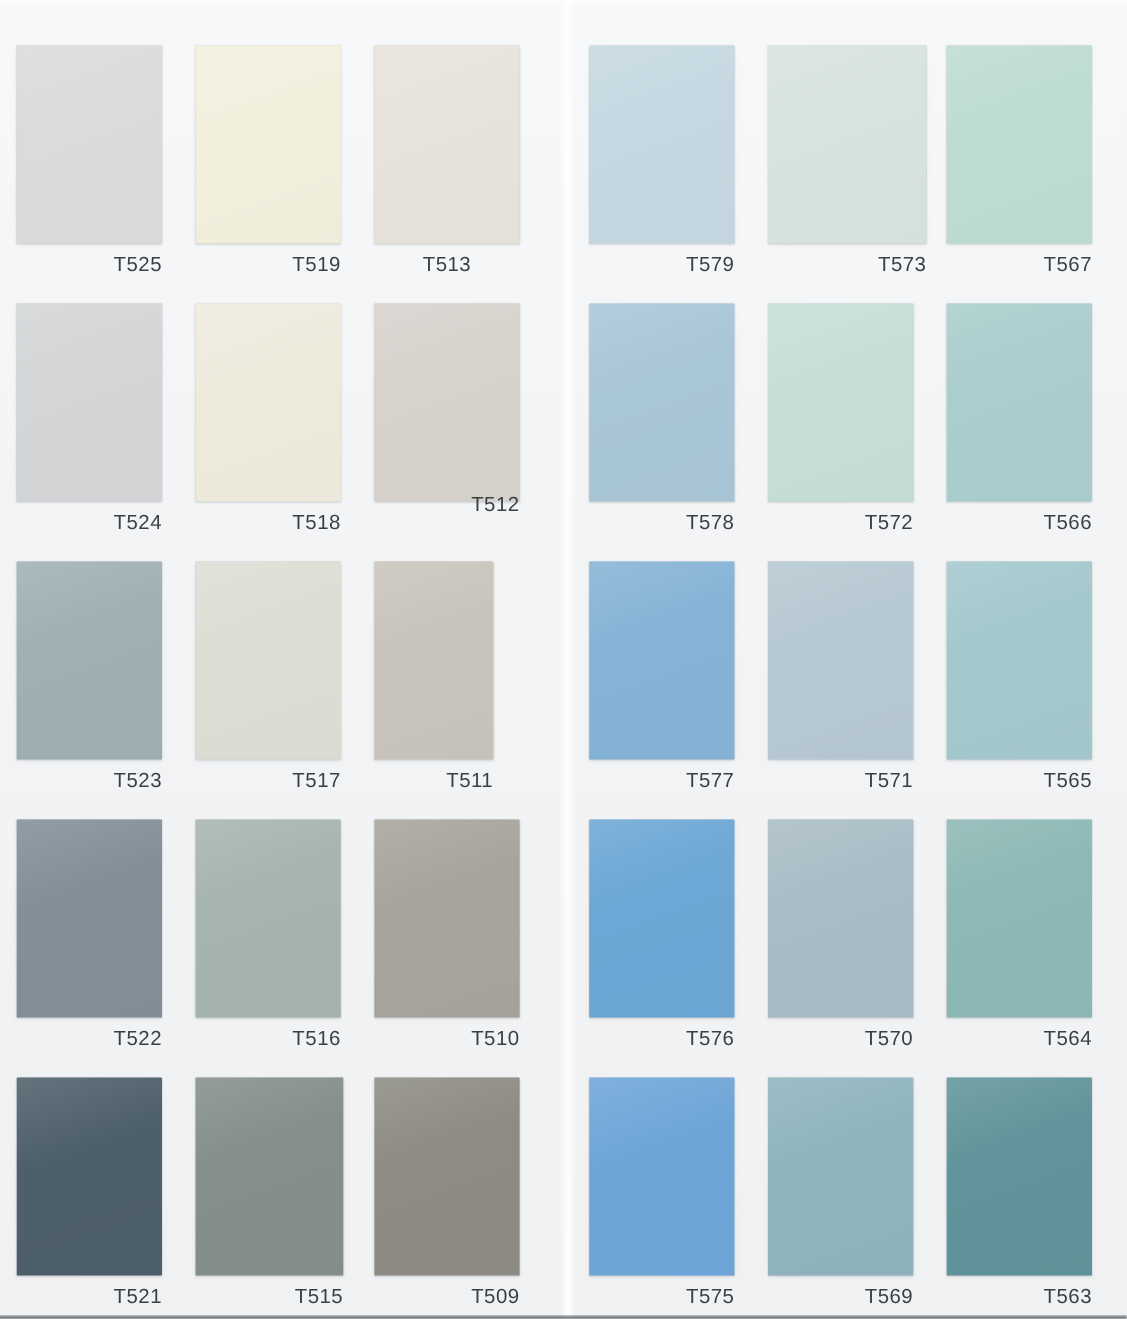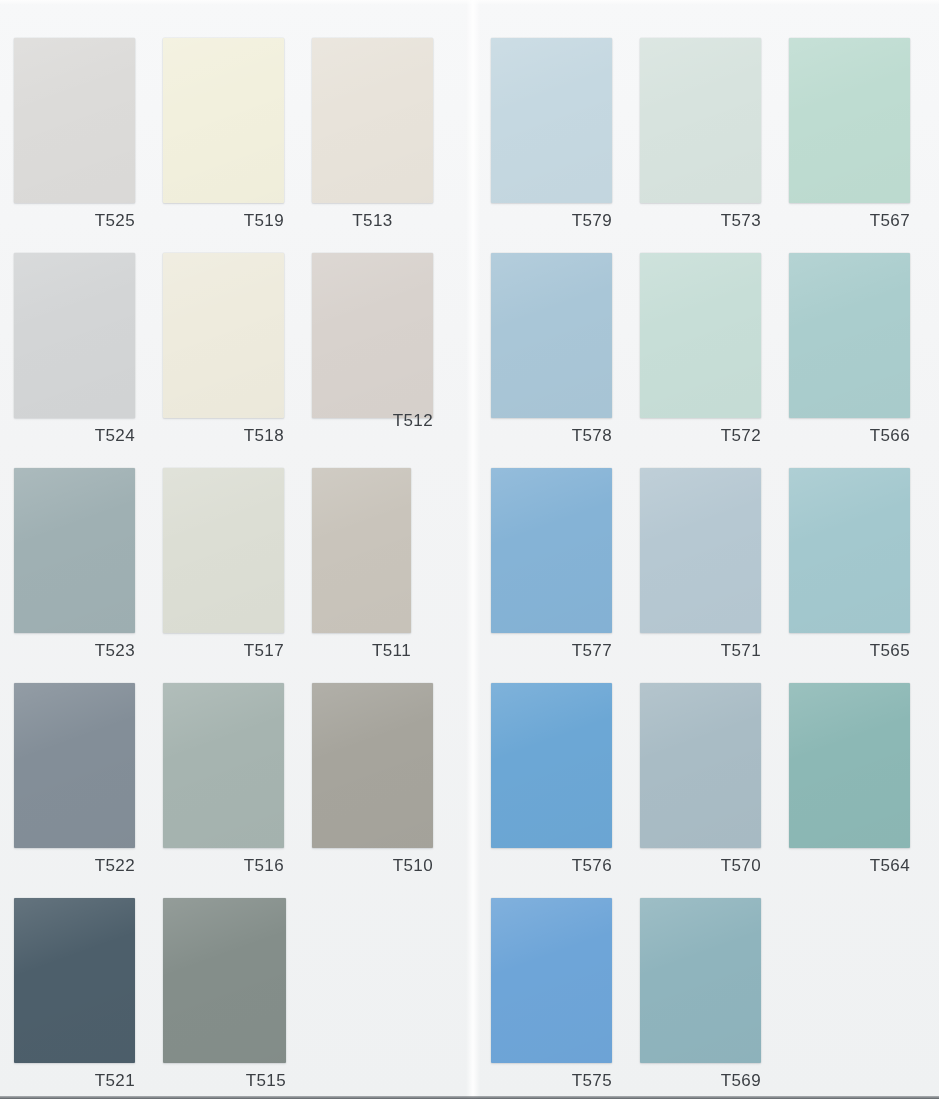--- a/index.html
+++ b/index.html
@@ -119,21 +119,21 @@
         <div class="swatch-label" style="top: 171px; color: rgb(59, 63, 68);">T519</div>
       </div>
       <div class="swatch-cell" style="left: 312px; top: 38px; width: 121px; height: 199px;">
         <div class="swatch-chip" style="height: 165px; background: rgb(232, 227, 218);"></div>
         <div class="swatch-label" style="top: 171px; color: rgb(59, 63, 68); text-align: center;">T513</div>
       </div>
       <div class="swatch-cell" style="left: 491px; top: 38px; width: 121px; height: 199px;">
         <div class="swatch-chip" style="height: 165px; background: rgb(197, 216, 225);"></div>
         <div class="swatch-label" style="top: 171px; color: rgb(59, 63, 68);">T579</div>
       </div>
-      <div class="swatch-cell" style="left: 640px; top: 38px; width: 121px; height: 199px;">
+      <div class="swatch-cell" style="left: 640px; top: 38px; width: 121px; height: 199px; padding-left: 11px;">
         <div class="swatch-chip" style="height: 165px; background: rgb(215, 227, 222);"></div>
         <div class="swatch-label" style="top: 171px; color: rgb(59, 63, 68);">T573</div>
       </div>
       <div class="swatch-cell" style="left: 789px; top: 38px; width: 121px; height: 199px;">
         <div class="swatch-chip" style="height: 165px; background: rgb(190, 220, 209);"></div>
         <div class="swatch-label" style="top: 171px; color: rgb(59, 63, 68);">T567</div>
       </div>
       <div class="swatch-cell" style="left: 14px; top: 253px; width: 121px; height: 199px;">
         <div class="swatch-chip" style="height: 165px; background: rgb(211, 213, 214);"></div>
         <div class="swatch-label" style="top: 171px; color: rgb(59, 63, 68);">T524</div>
@@ -207,23 +207,31 @@
         <div class="swatch-label" style="top: 171px; color: rgb(59, 63, 68);">T564</div>
       </div>
       <div class="swatch-cell" style="left: 14px; top: 898px; width: 121px; height: 199px;">
         <div class="swatch-chip" style="height: 165px; background: rgb(77, 95, 107);"></div>
         <div class="swatch-label" style="top: 171px; color: rgb(59, 63, 68);">T521</div>
       </div>
       <div class="swatch-cell" style="left: 163px; top: 898px; width: 123px; height: 199px;">
         <div class="swatch-chip" style="height: 165px; background: rgb(132, 142, 138);"></div>
         <div class="swatch-label" style="top: 171px; color: rgb(59, 63, 68);">T515</div>
       </div>
+      <div class="swatch-cell" style="left: 312px; top: 898px; width: 121px; height: 199px;">
+        <div class="swatch-chip" style="height: 165px; background: rgb(141, 139, 132);"></div>
+        <div class="swatch-label" style="top: 171px; color: rgb(59, 63, 68);">T509</div>
+      </div>
       <div class="swatch-cell" style="left: 491px; top: 898px; width: 121px; height: 199px;">
         <div class="swatch-chip" style="height: 165px; background: rgb(110, 165, 216);"></div>
         <div class="swatch-label" style="top: 171px; color: rgb(59, 63, 68);">T575</div>
       </div>
       <div class="swatch-cell" style="left: 640px; top: 898px; width: 121px; height: 199px;">
         <div class="swatch-chip" style="height: 165px; background: rgb(143, 180, 189);"></div>
         <div class="swatch-label" style="top: 171px; color: rgb(59, 63, 68);">T569</div>
       </div>
+      <div class="swatch-cell" style="left: 789px; top: 898px; width: 121px; height: 199px;">
+        <div class="swatch-chip" style="height: 165px; background: rgb(96, 148, 154);"></div>
+        <div class="swatch-label" style="top: 171px; color: rgb(59, 63, 68);">T563</div>
+      </div>
     </div>
   <div class="page-bottom-edge"></div>
 </div>
 
 </body></html>

